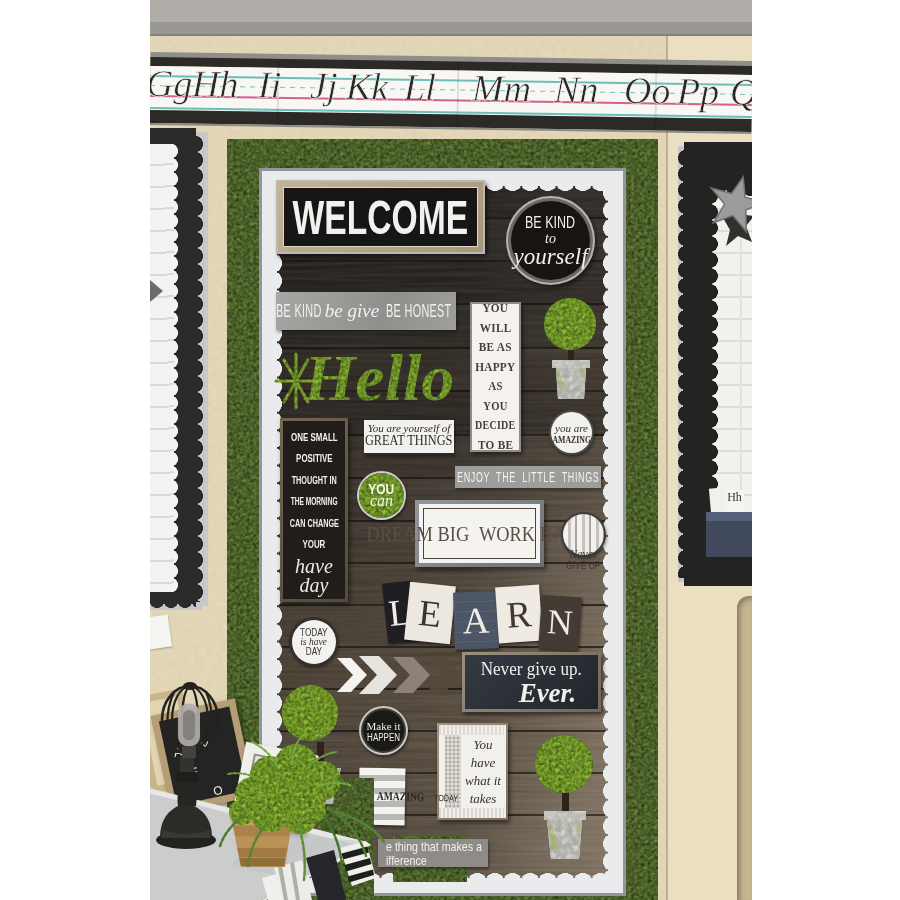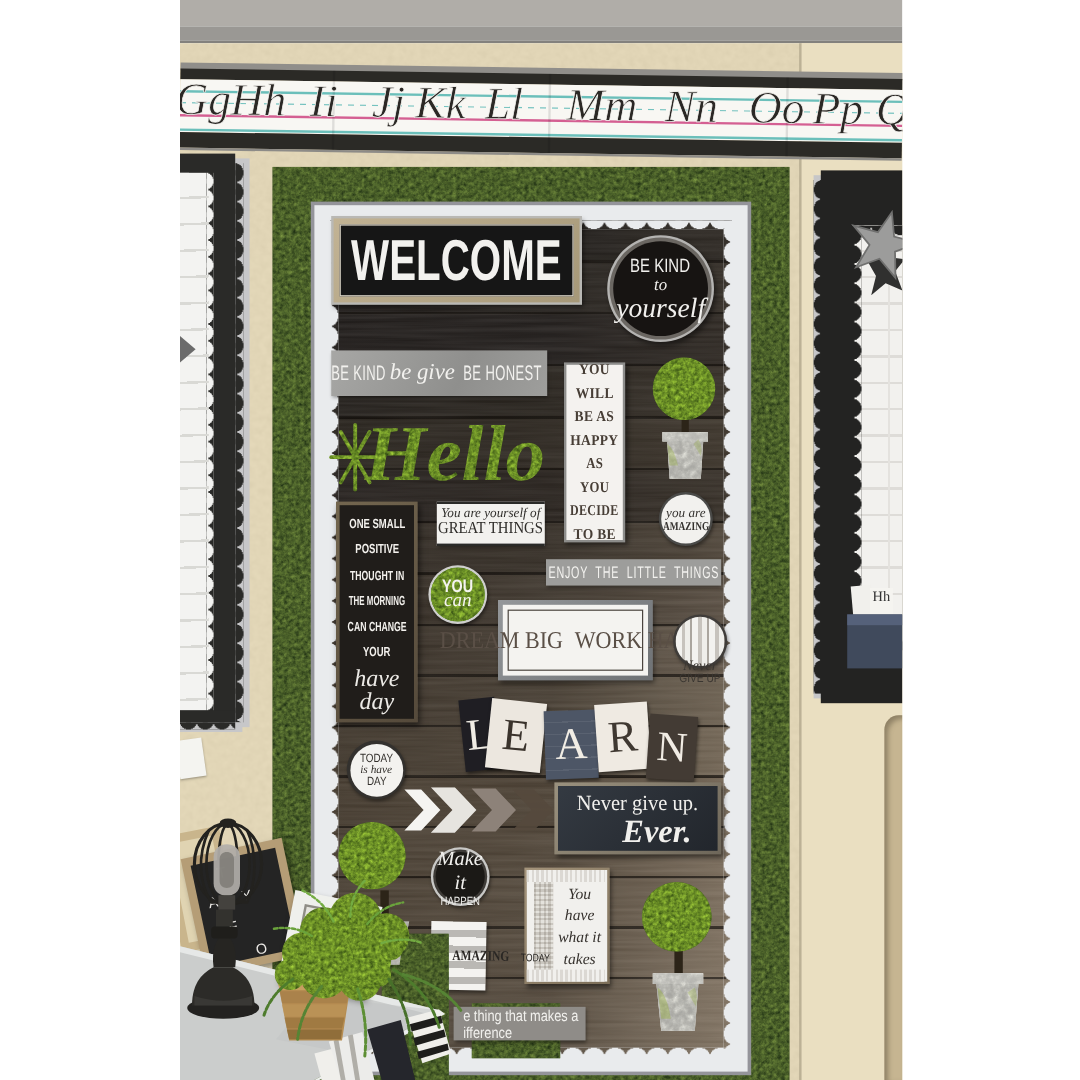--- a/index.html
+++ b/index.html
@@ -345,21 +345,21 @@
     <rect x="18" y="2" width="7" height="28" fill="#2c2418"></rect>
     <path d="M2,28 L42,28 L40,38 L37,38 L34,64 L10,64 L7,38 L4,38 Z" fill="#d7d6d0"></path>
     <path d="M2,28 L42,28 L40,38 L37,38 L34,64 L10,64 L7,38 L4,38 Z" filter="url(#potF)" opacity="0.85"></path>
     <path d="M4,30 q8,4 10,20 l-6,0 z" fill="rgba(150,175,60,0.4)"></path>
   </svg>
 
   <div class="ab" style="left:359px;top:706px;width:49px;height:49px;border-radius:50%;background:#c8c8c6;box-shadow:1px 2px 3px rgba(0,0,0,0.45);">
     <div class="ab" style="left:2px;top:2px;width:45px;height:45px;border-radius:50%;background:#3e3b37;"></div>
     <div class="ab" style="left:4px;top:4px;width:41px;height:41px;border-radius:50%;background:#1b1916;"></div>
     <div class="ab ctr" style="left:0;top:11px;width:49px;height:28px;flex-direction:column;color:#f0efec;">
-      <div style="font-family:'Liberation Serif',serif;font-style:italic;font-size:17px;">Make it</div>
+      <div style="font-family:'Liberation Serif',serif;font-size:11px;">Make it</div>
       <div style="font-size:10px;transform:scaleX(0.8);margin-top:0px;">HAPPEN</div>
     </div>
   </div>
 
   <div class="ab" style="left:437px;top:723px;width:71px;height:97px;background:linear-gradient(135deg,#a4947b,#7c6e58);box-shadow:2px 3px 4px rgba(0,0,0,0.5);">
     <div class="ab" style="left:2px;top:2px;right:2px;bottom:2px;background:#f1f0ed;"></div>
     <div class="ab" style="left:8px;top:2px;width:16px;height:93px;background:repeating-linear-gradient(90deg,#d6d3ce 0 2px,#f1f0ed 2px 4px),repeating-linear-gradient(180deg,#d6d3ce 0 2px,#f1f0ed 2px 4px);background-blend-mode:multiply;"></div>
     <div class="ab" style="left:2px;top:2px;width:65px;height:10px;background:repeating-linear-gradient(90deg,#dbd8d3 0 2px,#f1f0ed 2px 4px);"></div>
     <div class="ab" style="left:2px;top:85px;width:65px;height:10px;background:repeating-linear-gradient(90deg,#dbd8d3 0 2px,#f1f0ed 2px 4px);"></div>
     <div class="ab ctr" style="left:22px;top:8px;width:48px;height:82px;flex-direction:column;color:#35312d;font-family:'Liberation Serif',serif;font-style:italic;font-size:13px;line-height:18px;">

